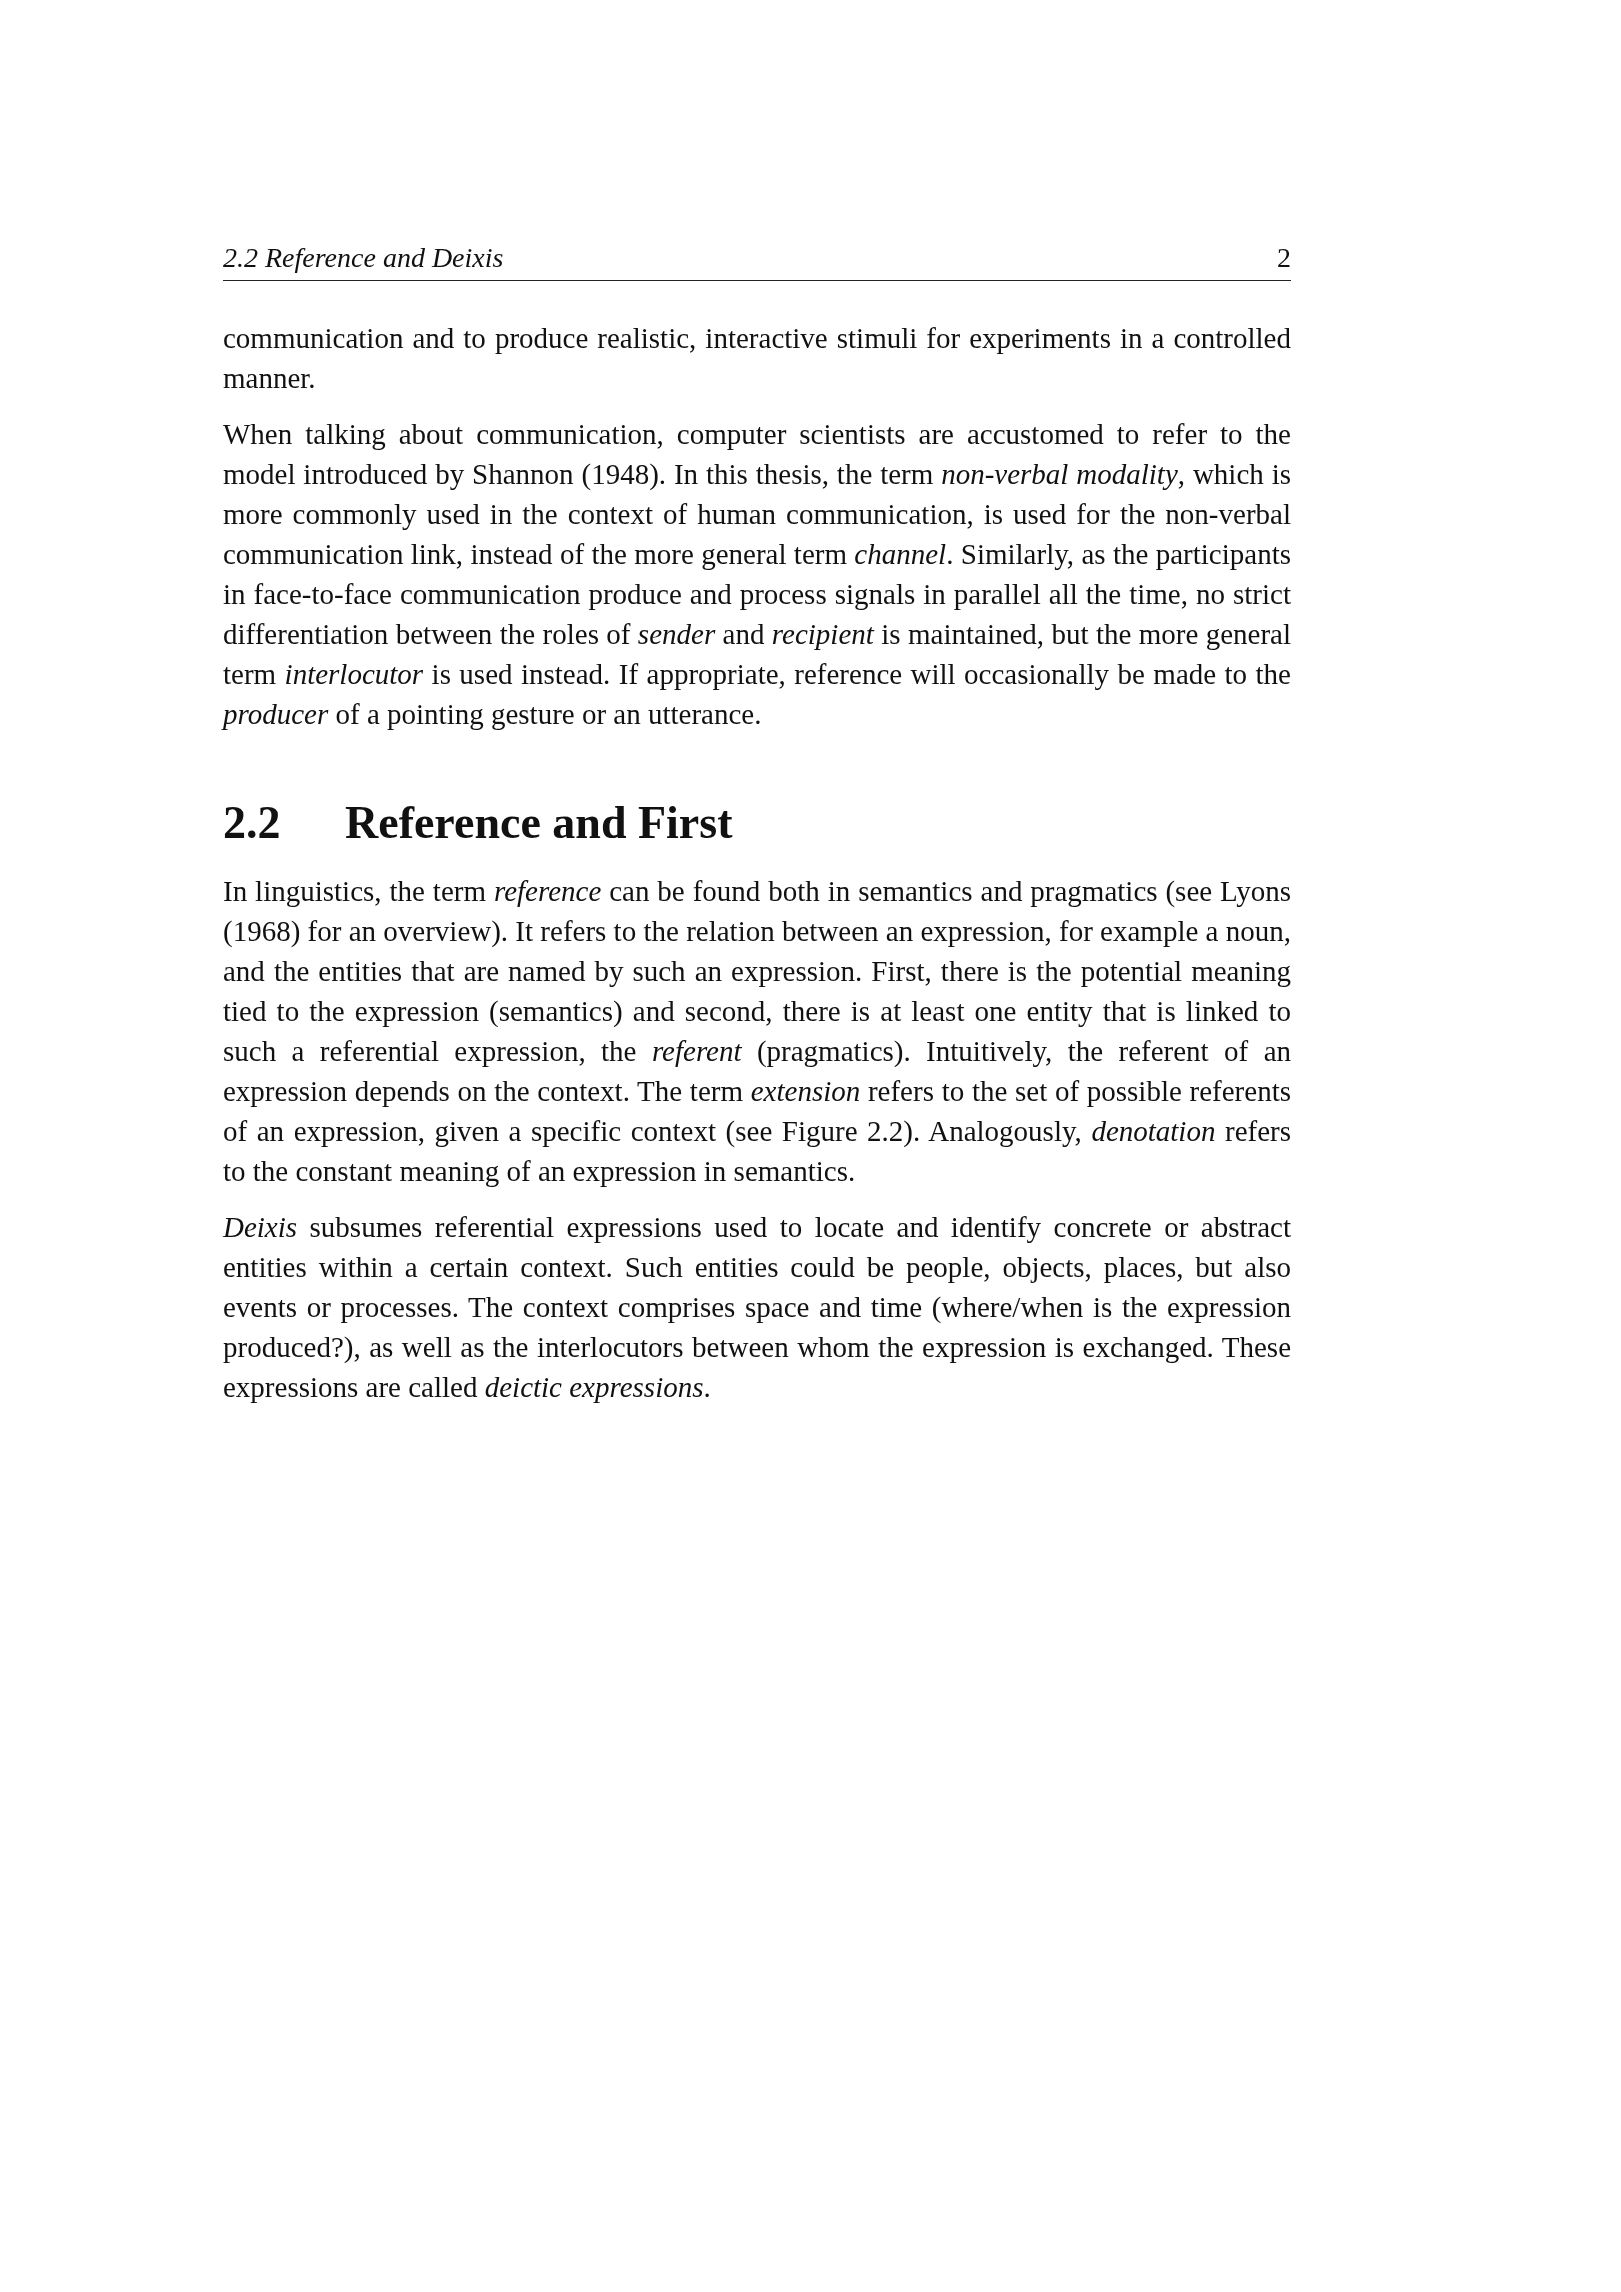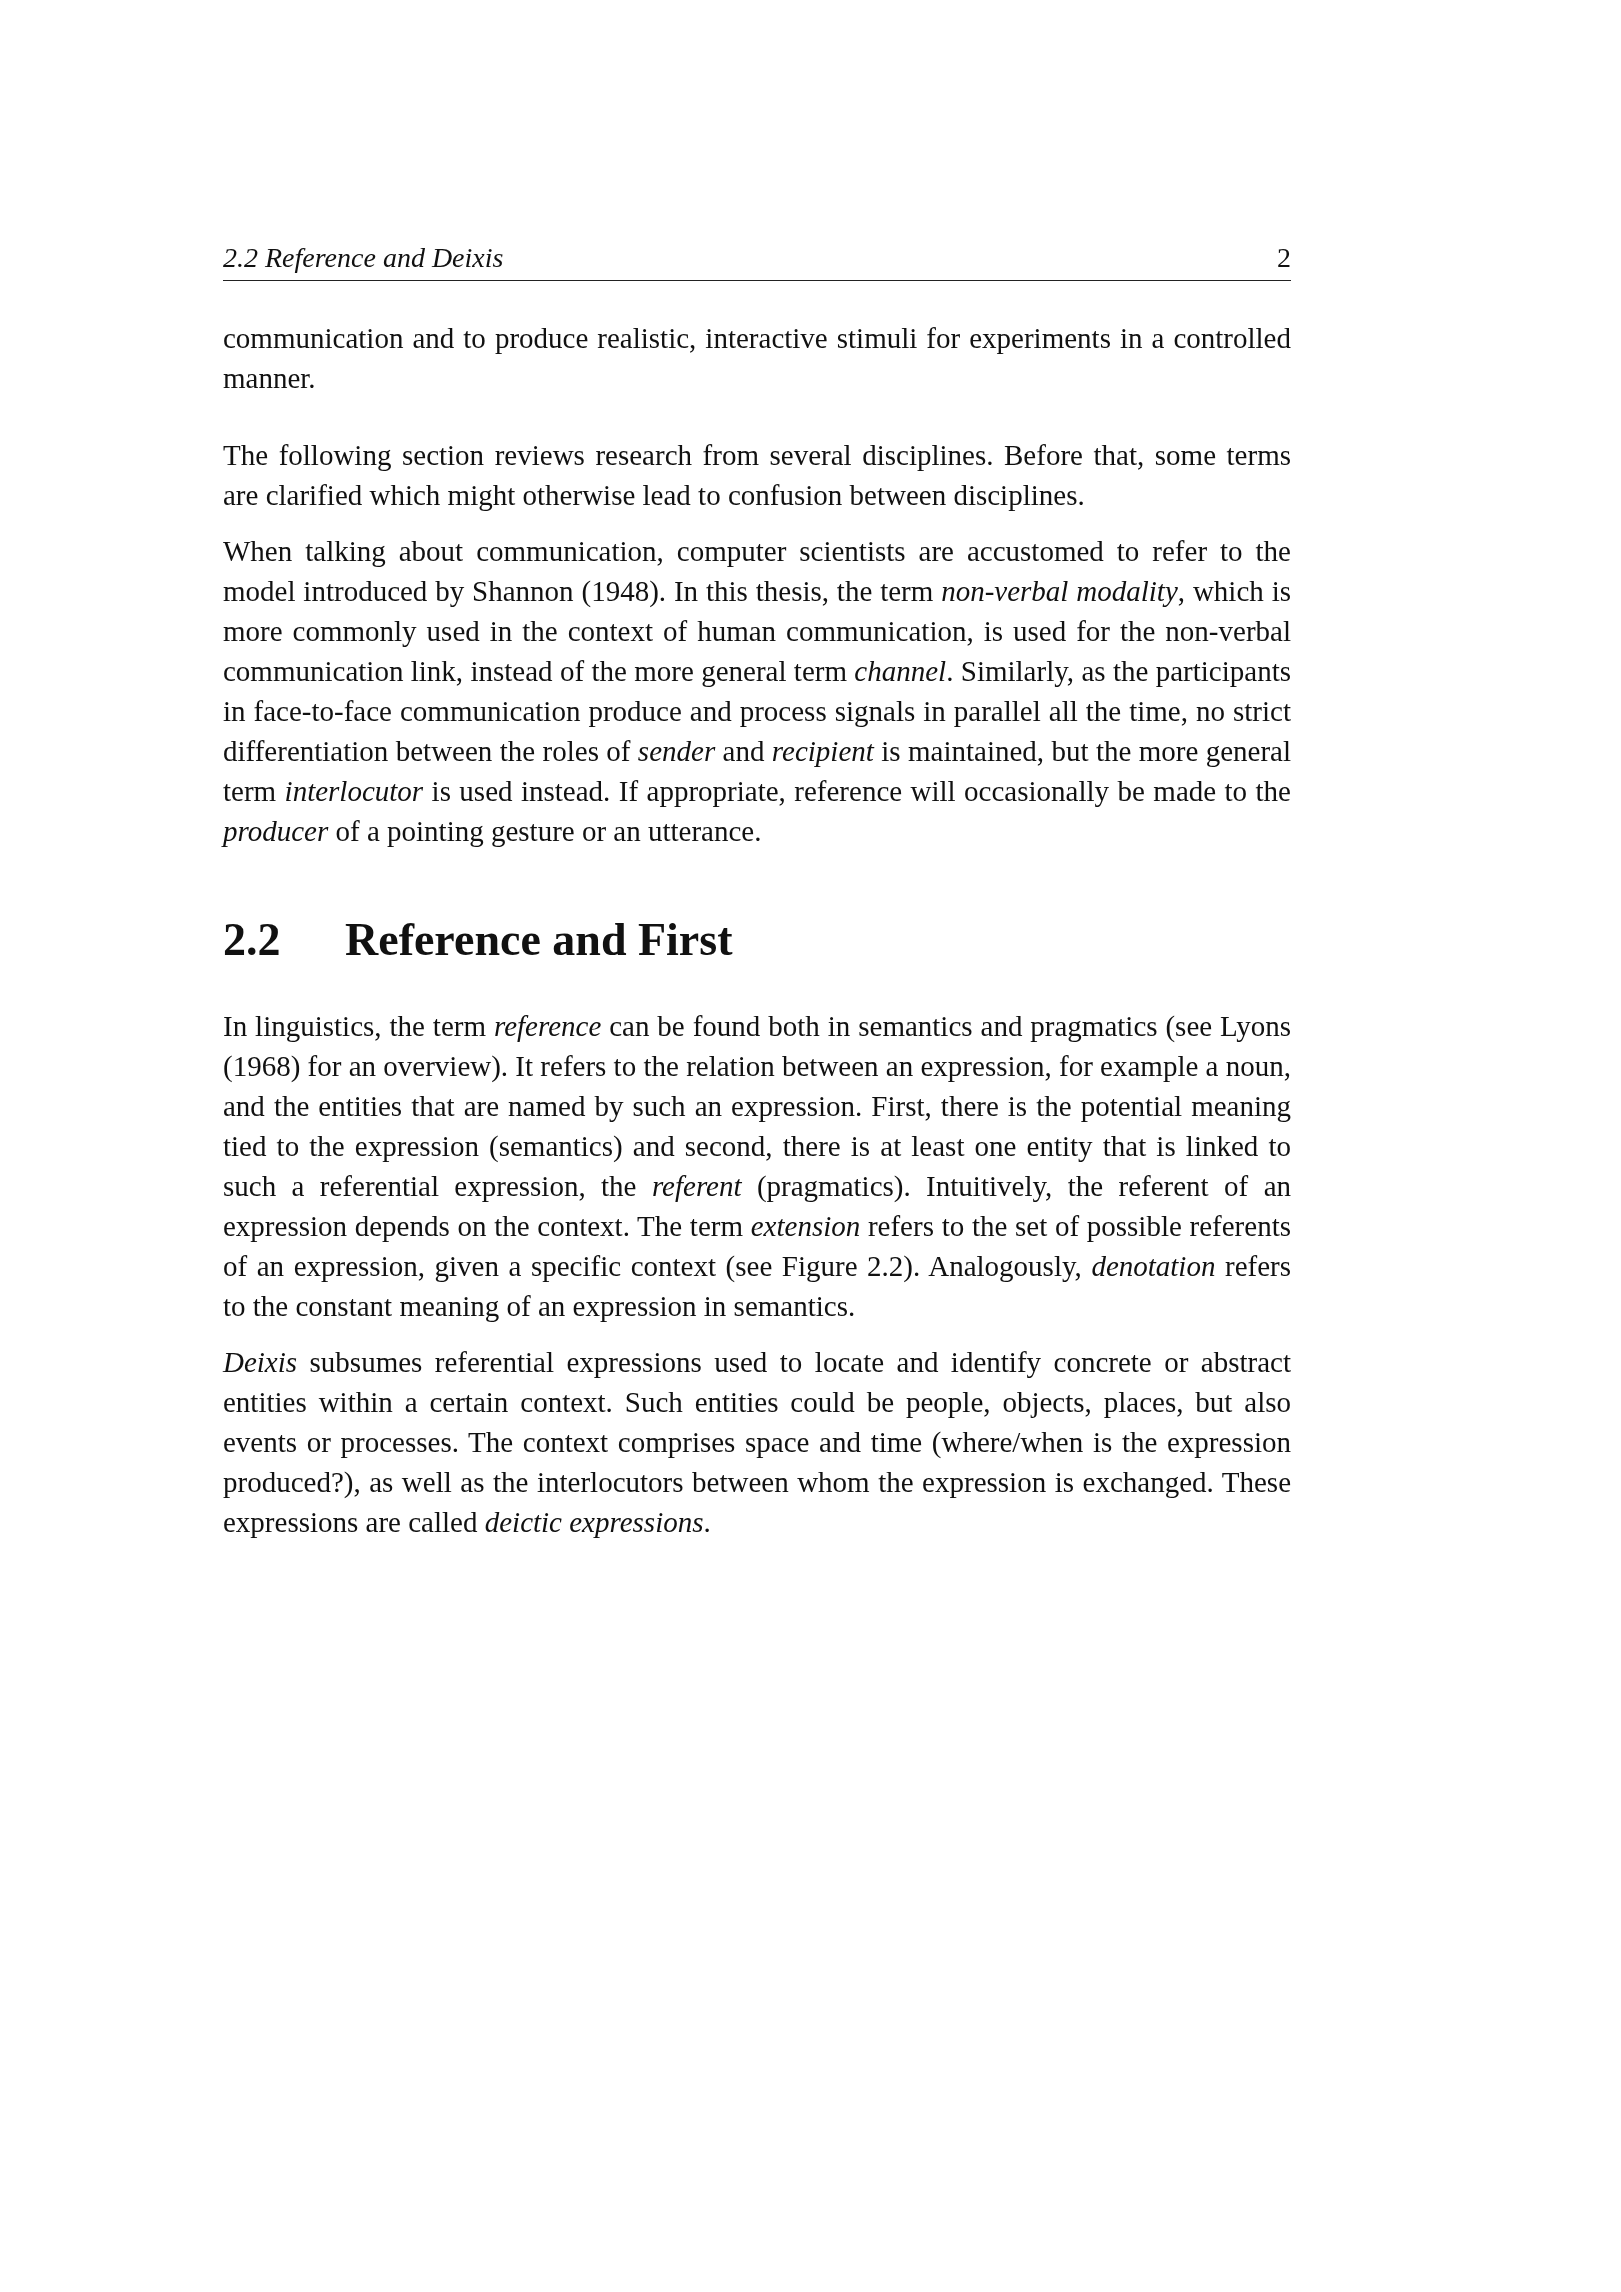--- a/index.html
+++ b/index.html
@@ -12,37 +12,36 @@
   .running-head .title { font-style: italic; }
   p { margin: 0; font-size: 29px; line-height: 40px; text-align: justify; font-family: Liberation Serif, serif; }
   .gap-top { margin-top: 37px; }
   .para-gap { margin-top: 16px; }
   h3 { margin: 57px 0 0 0; font-size: 34px; font-weight: bold; line-height: 43px; }
   h2 { margin: 61px 0 0 0; font-size: 46px; font-weight: bold; line-height: 55px; }
   .secnum { display: inline-block; }
   h3 .secnum { width: 137px; }
   h2 .secnum { width: 122px; }
   .after-h3 { margin-top: 37px; }
-  .after-h2 { margin-top: 39px; }
+  .after-h2 { margin-top: 21px; }
   em { font-style: italic; }
 </style>
 </head>
 <body>
 
 <div class="page">
 
   <div class="running-head">
     <span class="title">2.2 Reference and Deixis</span>
     <span>2</span>
   </div>
 
   <p class="gap-top">communication and to produce realistic, interactive stimuli for experiments in a controlled manner.</p>
 
 
-  <p class="after-h3">The following section reviews research from several disciplines. Before that, some terms are clarified which might otherwise lead to confusion between disciplines.</p>
 
   <p class="para-gap"><span>When talking about communication, computer scientists are accustomed to refer to the model introduced by Shannon (1948). In this thesis, the term </span><em>non-verbal modality</em><span>, which is more commonly used in the context of human communication, is used for the non-verbal communication link, instead of the more general term </span><em>channel</em><span>. Similarly, as the participants in face-to-face communication produce and process signals in parallel all the time, no strict differentiation between the roles of </span><em>sender</em><span> and </span><em>recipient</em><span> is maintained, but the more general term </span><em>interlocutor</em><span> is used instead. If appropriate, reference will occasionally be made to the </span><em>producer</em><span> of a pointing gesture or an utterance.</span></p>
 
   <h2><span class="secnum">2.2</span><span>Reference and First</span></h2>
 
   <p class="after-h2"><span>In linguistics, the term </span><em>reference</em><span> can be found both in semantics and pragmatics (see Lyons (1968) for an overview). It refers to the relation between an expression, for example a noun, and the entities that are named by such an expression. First, there is the potential meaning tied to the expression (semantics) and second, there is at least one entity that is linked to such a referential expression, the </span><em>referent</em><span> (pragmatics). Intuitively, the referent of an expression depends on the context. The term </span><em>extension</em><span> refers to the set of possible referents of an expression, given a specific context (see Figure 2.2). Analogously, </span><em>denotation</em><span> refers to the constant meaning of an expression in semantics.</span></p>
 
   <p class="para-gap"><em>Deixis</em><span> subsumes referential expressions used to locate and identify concrete or abstract entities within a certain context. Such entities could be people, objects, places, but also events or processes. The context comprises space and time (where/when is the expression produced?), as well as the interlocutors between whom the expression is exchanged. These expressions are called </span><em>deictic expressions</em><span>.</span></p>
 
 </div>

